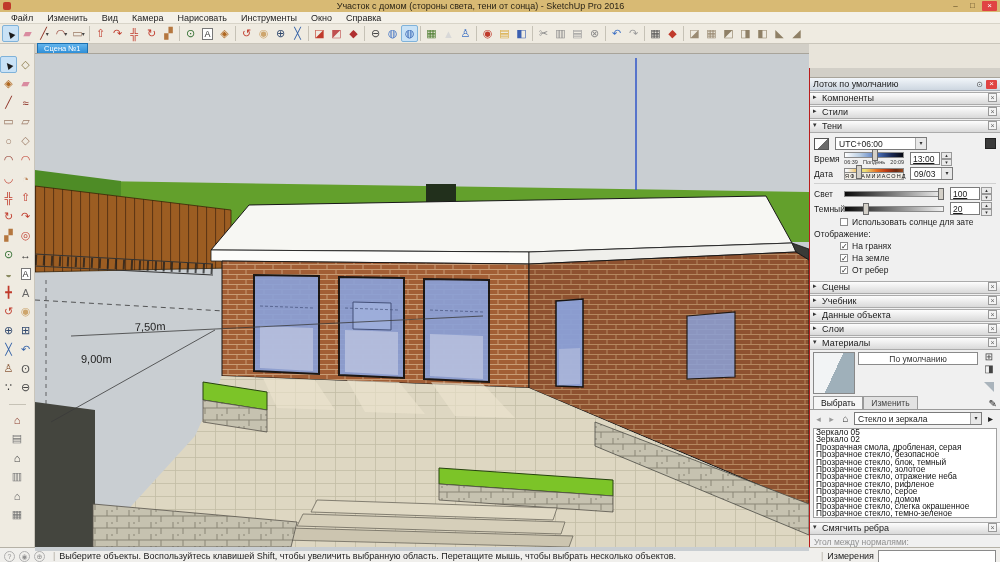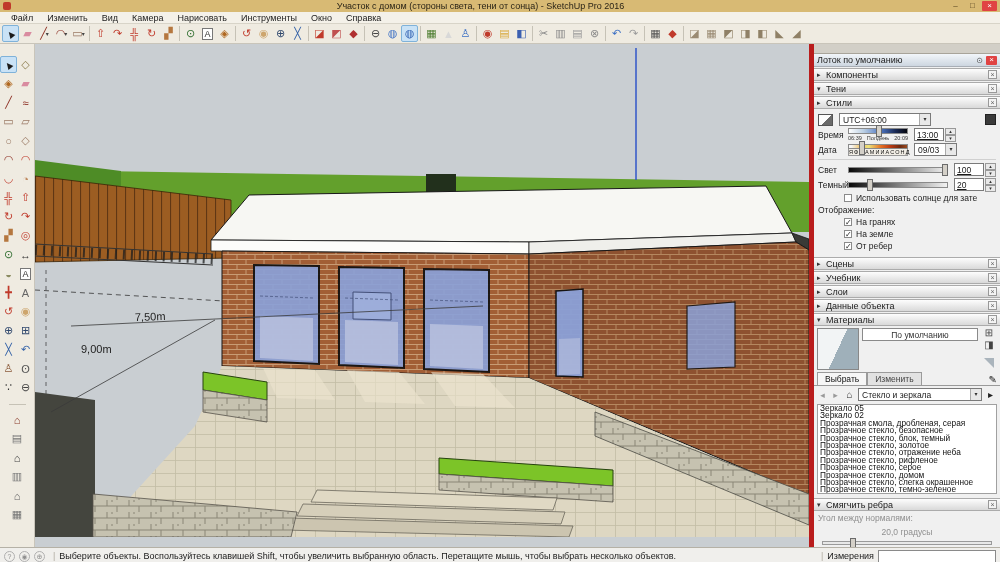--- a/index.html
+++ b/index.html
@@ -19,28 +19,28 @@
   .g-boxed { border:1px solid #777; padding:0 1px; font-size:9px; background:#fff; }
   .sep { width:1px; height:15px; background:#c6c2b6; margin:0 2px; display:inline-block; }
   .main-row { display:flex; height:503px; }
   .left-tools { width:36px; background:#efebe1; border-right:1px solid #c9c5ba; padding-top:12px; display:flex; flex-direction:column; align-items:center; }
   #left-grid { display:grid; grid-template-columns:17px 17px; gap:2px 0; }
   #left-extra { margin-top:8px; display:grid; grid-template-columns:17px; gap:2px; border-top:1px solid #c6c2b6; padding-top:6px; }
   .center-col { width:774px; display:flex; flex-direction:column; }
   .tabs-row { height:10px; background:#d2cfc7; border-bottom:1px solid #a8a49a; display:flex; align-items:flex-end; padding-left:2px; }
   .scene-tab { font-size:7.5px; color:#fff; background:linear-gradient(#62b4ec,#2e8fd8); border:1px solid #1a6fb0; border-bottom:none; padding:0 6px; height:10px; line-height:10px; }
   .viewport { flex:1; position:relative; background:#c9ced2; }
-  .right-col { width:196px; display:flex; flex-direction:column; background:#f0f0f0; border-left:5px solid #b91c1c; }
+  .right-col { width:196px; display:flex; flex-direction:column; background:#f0f0f0; border-left:1px solid #b91c1c;margin-top:24px; }
   .right-spacer { height:10px; background:#d2cfc7; border-bottom:1px solid #a8a49a; }
   .tray { flex:1; overflow:hidden; font-size:9px; color:#1a1a1a; }
   .tray-header { height:13px; background:linear-gradient(#f2f6fa,#cdd6e0); border-bottom:1px solid #a8aeb6; display:flex; align-items:center; padding:0 3px; }
   .tray-header .tt { flex:1; font-size:9px; }
   .tray-header .pin { color:#555; font-size:8px; margin-right:3px; }
   .tray-header .xr { width:11px; height:9px; background:#e04343; color:#fff; font-size:8px; line-height:8px; text-align:center; border-radius:1px; }
-  .tbar { height:13px; background:linear-gradient(#fdfdfd,#d9d9d9); border:1px solid #ababab; border-left:none; border-right:none; display:flex; align-items:center; padding:0 3px; margin-top:1px; }
+  .tbar { height:13px; background:linear-gradient(#fdfdfd,#d9d9d9); border:1px solid #ababab; border-left:none; border-right:none; display:flex; align-items:flex-start; padding:0 3px; margin-top:1px; }
   .tbar .tri { font-size:7px; width:9px; color:#333; }
   .tbar .tl { flex:1; }
   .tbar .bx { width:9px; height:9px; border:1px solid #999; background:#f4f4f4; color:#666; font-size:7px; line-height:7px; text-align:center; }
   .sect { padding:2px 4px 3px 4px; }
   .row { display:flex; align-items:center; margin:2px 0; }
   .lab { width:30px; font-size:8.5px; }
   .combo { display:flex; align-items:center; border:1px solid #7a7a7a; background:#fff; height:13px; font-size:8.5px; padding-left:3px; }
   .combo .caret { margin-left:auto; width:11px; height:11px; background:#e8e8e8; border-left:1px solid #aaa; text-align:center; font-size:6px; line-height:11px; color:#333; }
   .vbox { width:30px; height:13px; border:1px solid #7a7a7a; background:#fff; font-size:8.5px; padding:1px 2px;text-decoration:underline; }
   .spin { width:11px; height:13px; display:flex; flex-direction:column; margin-left:1px; }
@@ -379,20 +379,23 @@
         <span class="icon-btn">
           <span class="glyph" style="color: rgb(102, 102, 102);">⌂</span>
         </span>
         <span class="icon-btn">
           <span class="glyph" style="color: rgb(119, 119, 119);">▦</span>
         </span>
       </div>
   </div>
 
   <div class="center-col">
+    <div class="tabs-row" id="tabsrow">
+        <span class="scene-tab on">Сцена №1</span>
+      </div>
     <div class="viewport">
       <svg width="774" height="493" viewBox="0 0 774 493">
         <defs>
           <pattern id="brickF" width="18" height="10" patternUnits="userSpaceOnUse">
             <rect width="18" height="10" fill="#a25e35"></rect>
             <path d="M0 0.5H18 M0 5.5H18 M4 0V5 M13 5V10" stroke="#c89b74" stroke-width="1" fill="none"></path>
           </pattern>
           <pattern id="brickR" width="18" height="10" patternUnits="userSpaceOnUse">
             <rect width="18" height="10" fill="#8e5230"></rect>
             <path d="M0 0.5H18 M0 5.5H18 M5 0V5 M14 5V10" stroke="#b5885f" stroke-width="1" fill="none"></path>
@@ -480,27 +483,27 @@
         <span class="pin">⊙</span>
         <span class="xr">×</span>
       </div>
 
       <div class="tbar">
         <span class="tri">▸</span>
         <span class="tl">Компоненты</span>
         <span class="bx">×</span>
       </div>
       <div class="tbar">
+        <span class="tri">▸</span>
+        <span class="tl">Стили</span>
+        <span class="bx">×</span>
+      </div>
+      <div class="tbar">
         <span class="tri">▾</span>
         <span class="tl">Тени</span>
-        <span class="bx">×</span>
-      </div>
-      <div class="tbar">
-        <span class="tri">▸</span>
-        <span class="tl">Стили</span>
         <span class="bx">×</span>
       </div>
 
       <div class="sect">
         <div class="row">
           <div class="shadow-box-icon"></div>
           <div class="combo" style="width:92px; margin-left:6px;">
             <span>UTC+06:00</span>
             <span class="caret">▾</span>
           </div>
@@ -586,26 +589,26 @@
         <span class="tl">Сцены</span>
         <span class="bx">×</span>
       </div>
       <div class="tbar">
         <span class="tri">▸</span>
         <span class="tl">Учебник</span>
         <span class="bx">×</span>
       </div>
       <div class="tbar">
         <span class="tri">▸</span>
+        <span class="tl">Данные объекта</span>
+        <span class="bx">×</span>
+      </div>
+      <div class="tbar">
+        <span class="tri">▸</span>
         <span class="tl">Слои</span>
-        <span class="bx">×</span>
-      </div>
-      <div class="tbar">
-        <span class="tri">▸</span>
-        <span class="tl">Данные объекта</span>
         <span class="bx">×</span>
       </div>
       <div class="tbar">
         <span class="tri">▾</span>
         <span class="tl">Материалы</span>
         <span class="bx">×</span>
       </div>
 
       <div>
         <div class="mat-top">

